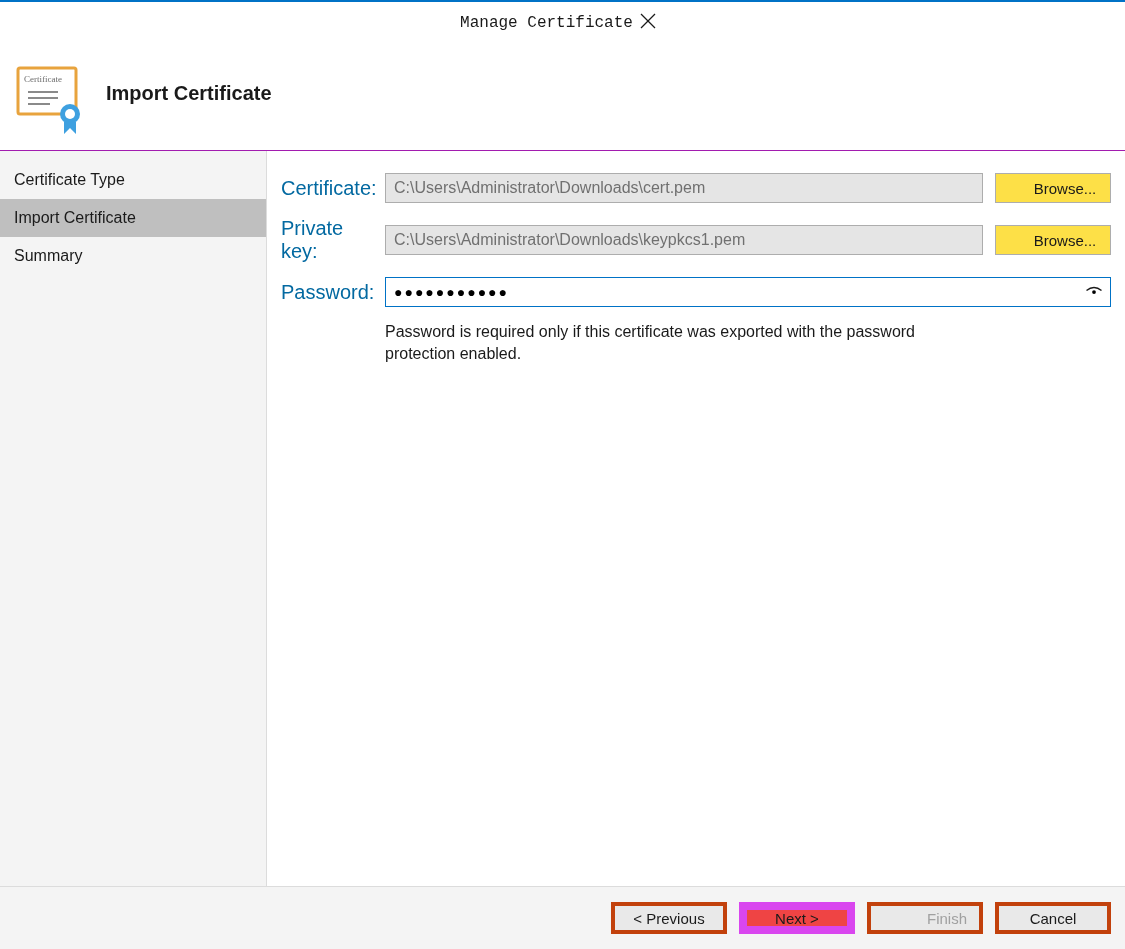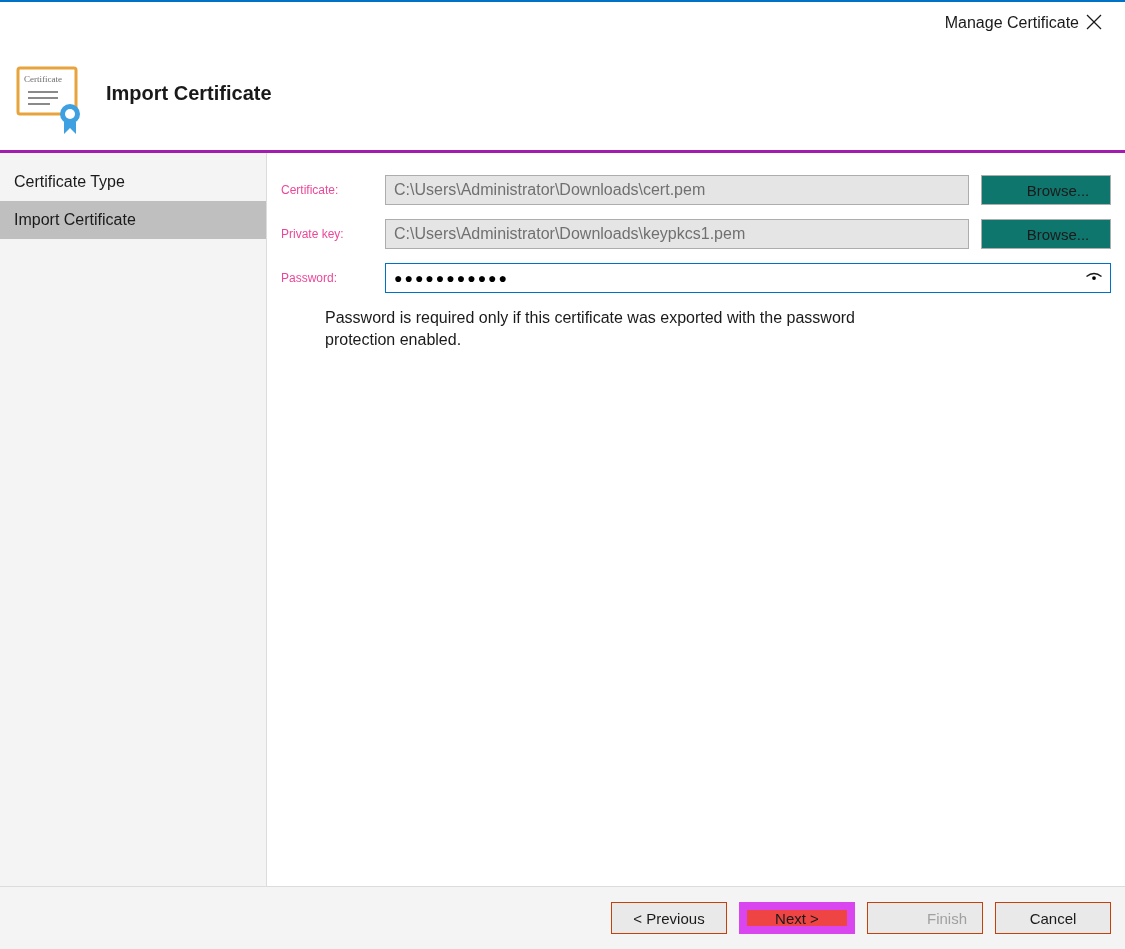--- a/index.html
+++ b/index.html
@@ -10,23 +10,24 @@
       background: #ffffff;
       width: 1125px;
       height: 949px;
       display: flex;
       flex-direction: column;
       border-top: 2px solid #0072c6;
     }
     .titlebar {
       display: flex;
       align-items: center;
-      justify-content: flex-end;
+      justify-content: center;
       padding: 10px 16px 10px 14px;
       height: 42px;
+      font-family: Liberation Mono, monospace;
     }
     .titlebar .title {
       font-size: 16px;
       color: #1a1a1a;
     }
     .close-btn {
       width: 30px;
       height: 30px;
       display: flex;
       align-items: center;
@@ -55,21 +56,21 @@
       margin-bottom: 6px;
     }
     .header-texts p {
       font-size: 16px;
       color: #2b2b2b;
     }
 
     .body {
       flex: 1;
       display: flex;
-      border-top: 3px solid #a21caf;
+      border-top: 1px solid #a21caf;
       border-bottom: 1px solid #dcdcdc;
       background: #ffffff;
       min-height: 0;
     }
     .sidebar {
       width: 267px;
       background: #f4f4f4;
       border-right: 1px solid #dcdcdc;
       padding-top: 10px;
     }
@@ -87,43 +88,43 @@
       flex: 1;
       padding: 22px 14px 14px 14px;
     }
     .form-row {
       display: flex;
       align-items: center;
       margin-bottom: 14px;
     }
     .form-label {
       width: 104px;
-      font-size: 12px;
-      color: #ec4899;
+      font-size: 20px;
+      color: #0369a1;
       flex-shrink: 0;
     }
     .text-input {
       flex: 1;
       height: 30px;
       border: 1px solid #adadad;
       padding: 0 8px;
       font-size: 16px;
       font-family: inherit;
       background: #ffffff;
     }
     .text-input[readonly] {
       background: #e5e5e5;
       color: #707070;
     }
     .browse-btn {
-      width: 130px;
+      width: 116px;
       height: 30px;
       margin-left: 12px;
       border: 1px solid #adadad;
-      background: #0f766e;
+      background: #fde047;
       font-size: 15px;
       font-family: inherit;
       color: #1a1a1a;
       cursor: default;
       padding-left: 24px;
     }
     .password-wrap {
       flex: 1;
       position: relative;
       display: flex;
@@ -141,40 +142,40 @@
       top: 50%;
       transform: translateY(-50%);
       width: 18px;
       height: 18px;
       display: flex;
       align-items: center;
       justify-content: center;
     }
     .eye-icon svg { width: 18px; height: 18px; }
     .hint {
-      margin-left: 44px;
+      margin-left: 104px;
       font-size: 16px;
       color: #1a1a1a;
       line-height: 1.4;
       max-width: 600px;
     }
 
     .footer {
       height: 62px;
       background: #f4f4f4;
       display: flex;
       align-items: center;
       justify-content: flex-end;
       padding: 0 14px;
       gap: 12px;
     }
     .footer-btn {
       width: 116px;
       height: 32px;
-      border: 1px solid #c2410c;
+      border: 4px solid #c2410c;
       background: #e9e9e9;
       font-size: 15px;
       font-family: inherit;
       color: #1a1a1a;
       cursor: default;
     }
     .footer-btn.primary {
       border: 8px solid #d946ef;
       background: #ef4444;
     }
@@ -214,20 +215,21 @@
   </div>
   <div class="header-texts">
     <h1>Import Certificate</h1>
   </div>
 </div>
 
 <div class="body">
   <div class="sidebar">
     <div class="sidebar-item">Certificate Type</div>
     <div class="sidebar-item active">Import Certificate</div>
+    <div class="sidebar-item">Summary</div>
   </div>
 
   <div class="content">
 
     <div class="form-row">
       <span class="form-label">Certificate:</span>
       <input class="text-input" type="text" readonly="" value="C:\Users\Administrator\Downloads\cert.pem" style="">
       <button class="browse-btn">Browse...</button>
     </div>
 

